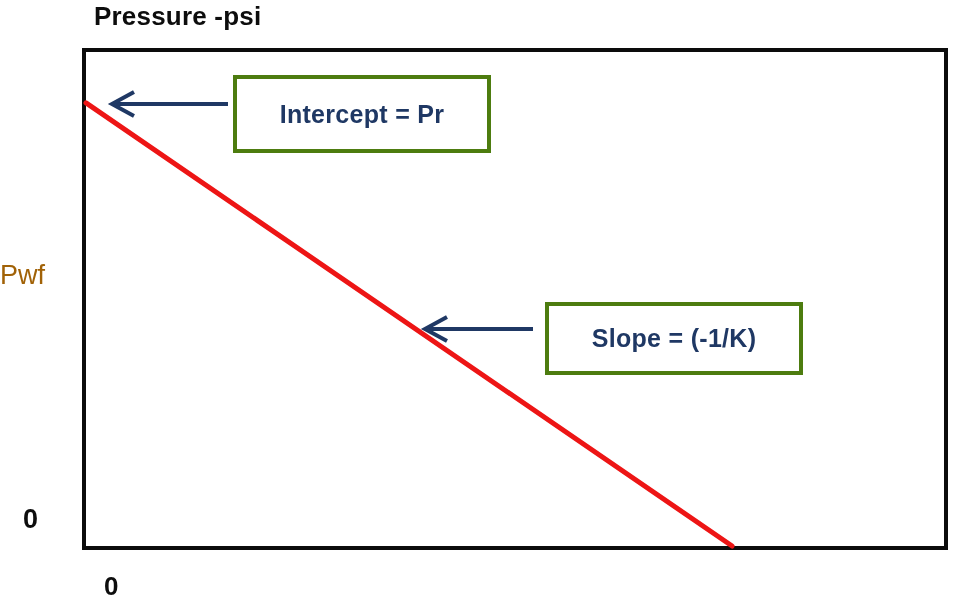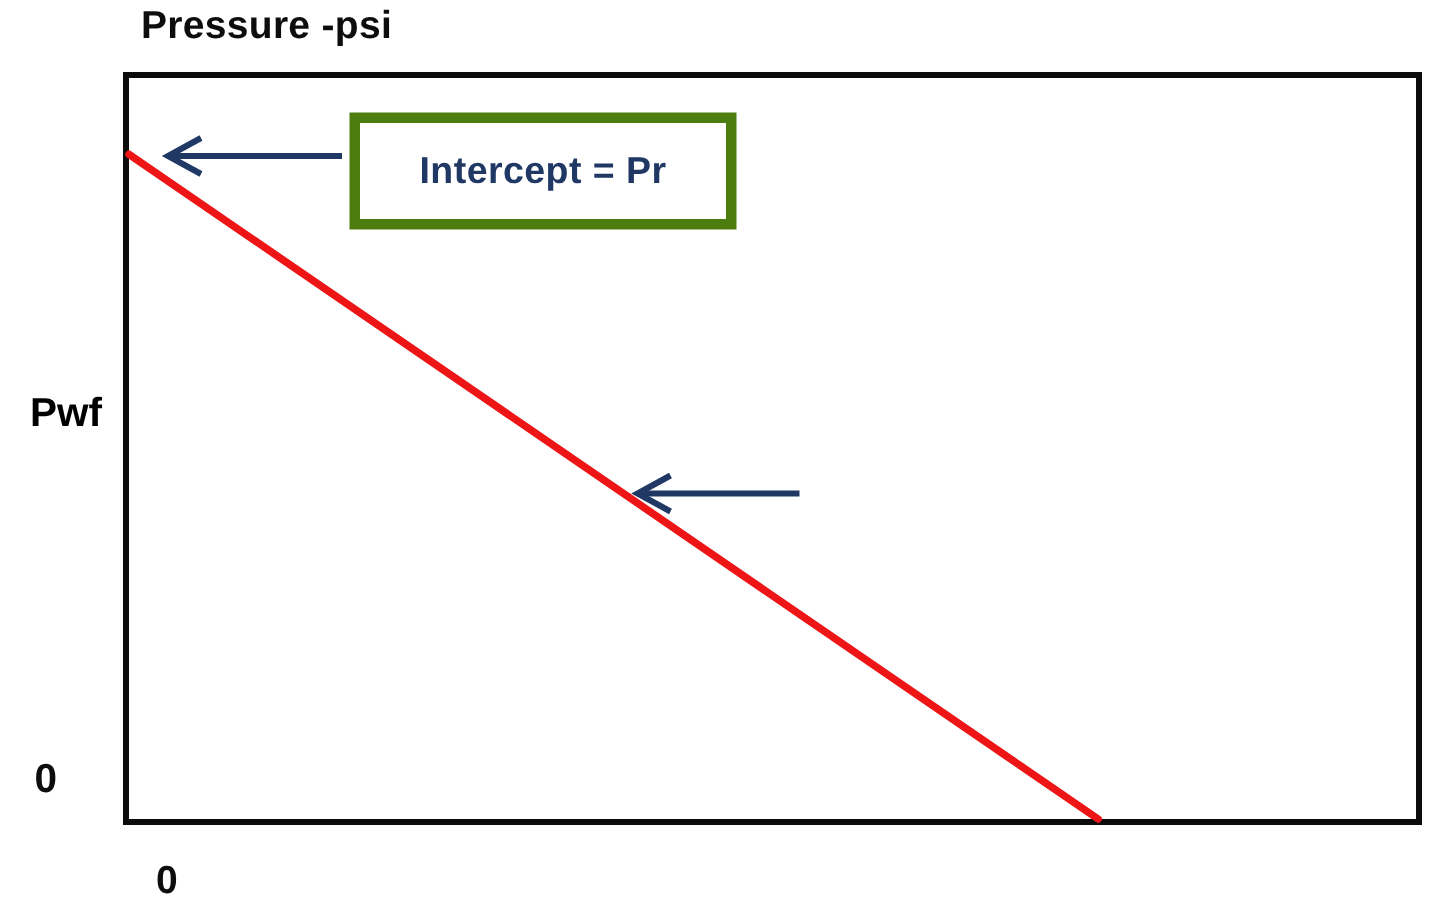--- a/index.html
+++ b/index.html
@@ -38,25 +38,25 @@
     left: 94px;
     top: 1px;
     font-size: 26px;
     font-weight: 700;
     color: #0d0d0d;
     letter-spacing: 0.2px;
     white-space: nowrap;
   }
   .ylabel {
     position: absolute;
-    left: 20px;
+    left: 0;
     top: 260px;
     font-size: 27px;
-    font-weight: 700;
-    color: #000000;
+    font-weight: 400;
+    color: #a16207;
     white-space: nowrap;
   }
   .ytick {
     position: absolute;
     left: 23px;
     top: 504px;
     font-size: 27px;
     font-weight: 700;
     color: #0d0d0d;
   }
@@ -73,21 +73,21 @@
     left: 346px;
     top: 569px;
     font-size: 27px;
     font-weight: 700;
     color: #0d0d0d;
     white-space: nowrap;
   }
   .annot {
     position: absolute;
     box-sizing: border-box;
-    border: 7px solid #4d7c0f;
+    border: 4px solid #4d7c0f;
     background: #ffffff;
     display: flex;
     align-items: center;
     justify-content: center;
     font-size: 25px;
     font-weight: 700;
     color: #1f3864;
     letter-spacing: 0.3px;
     white-space: nowrap;
   }
@@ -132,14 +132,17 @@
 
   <div class="ytick">0</div>
 
   <div class="xtick">0</div>
 
 
   <div class="annot annot-intercept">
     <span>Intercept = Pr</span>
   </div>
 
+  <div class="annot annot-slope">
+    <span>Slope = (-1/K)</span>
+  </div>
 
 </div>
 
 </body></html>

